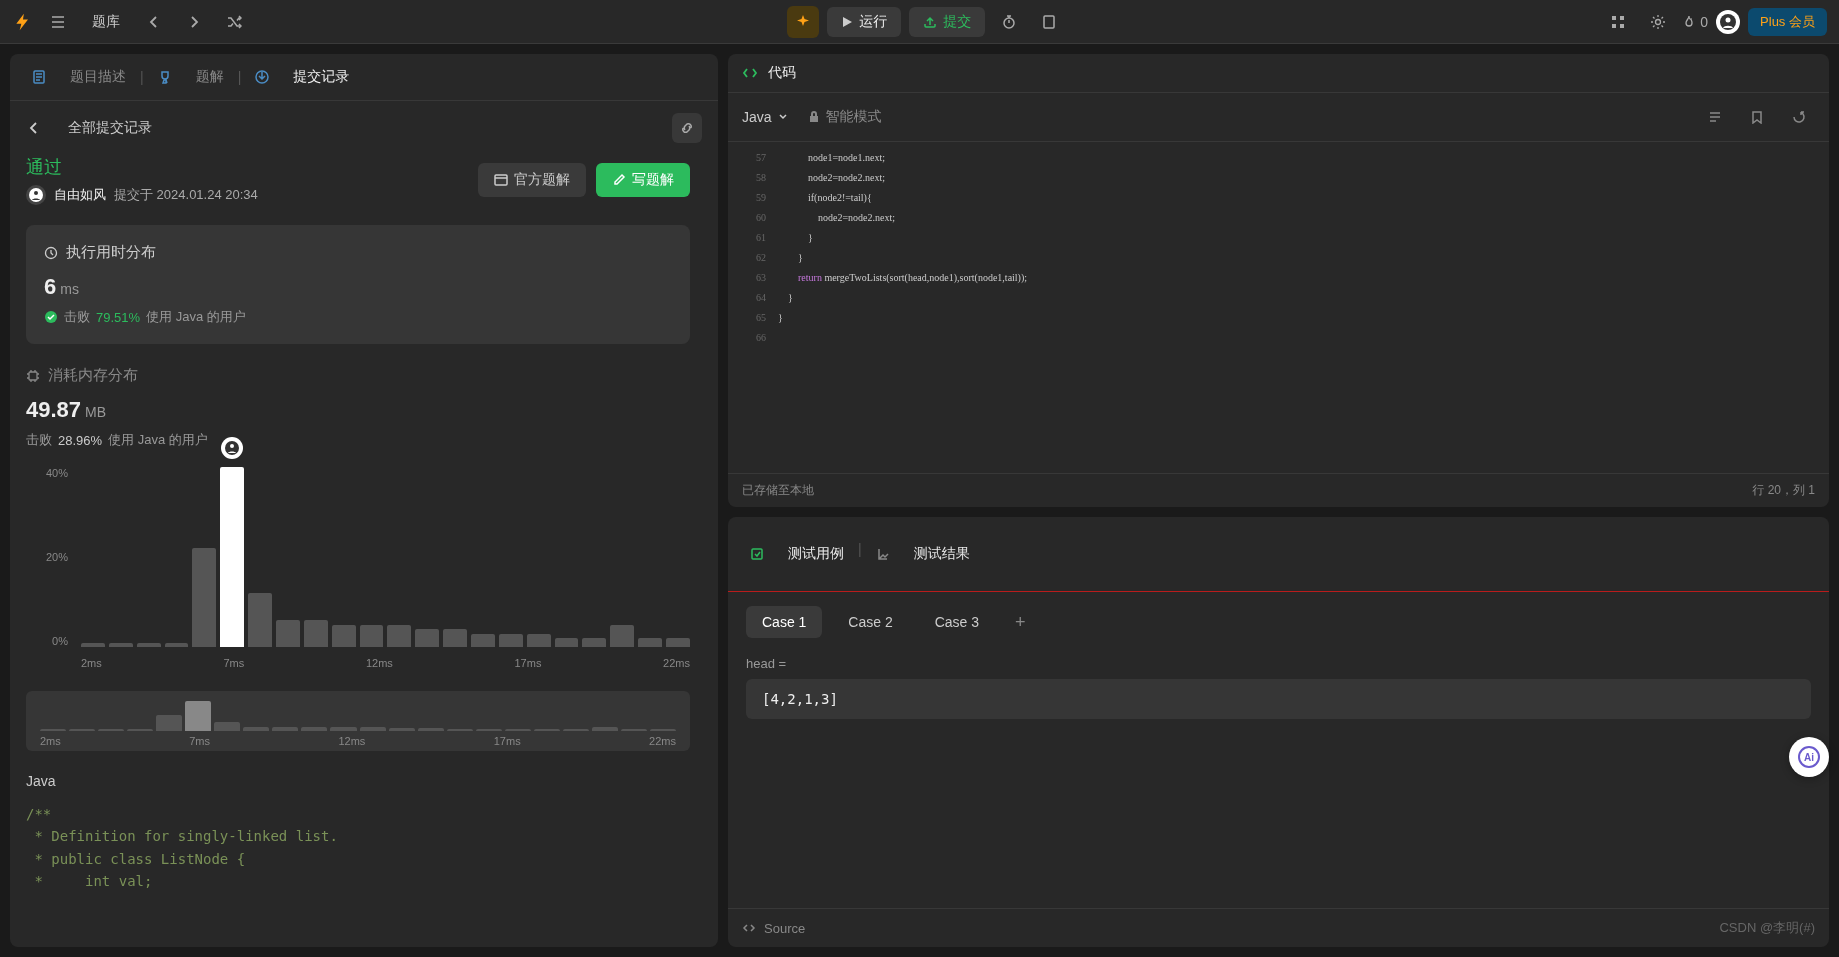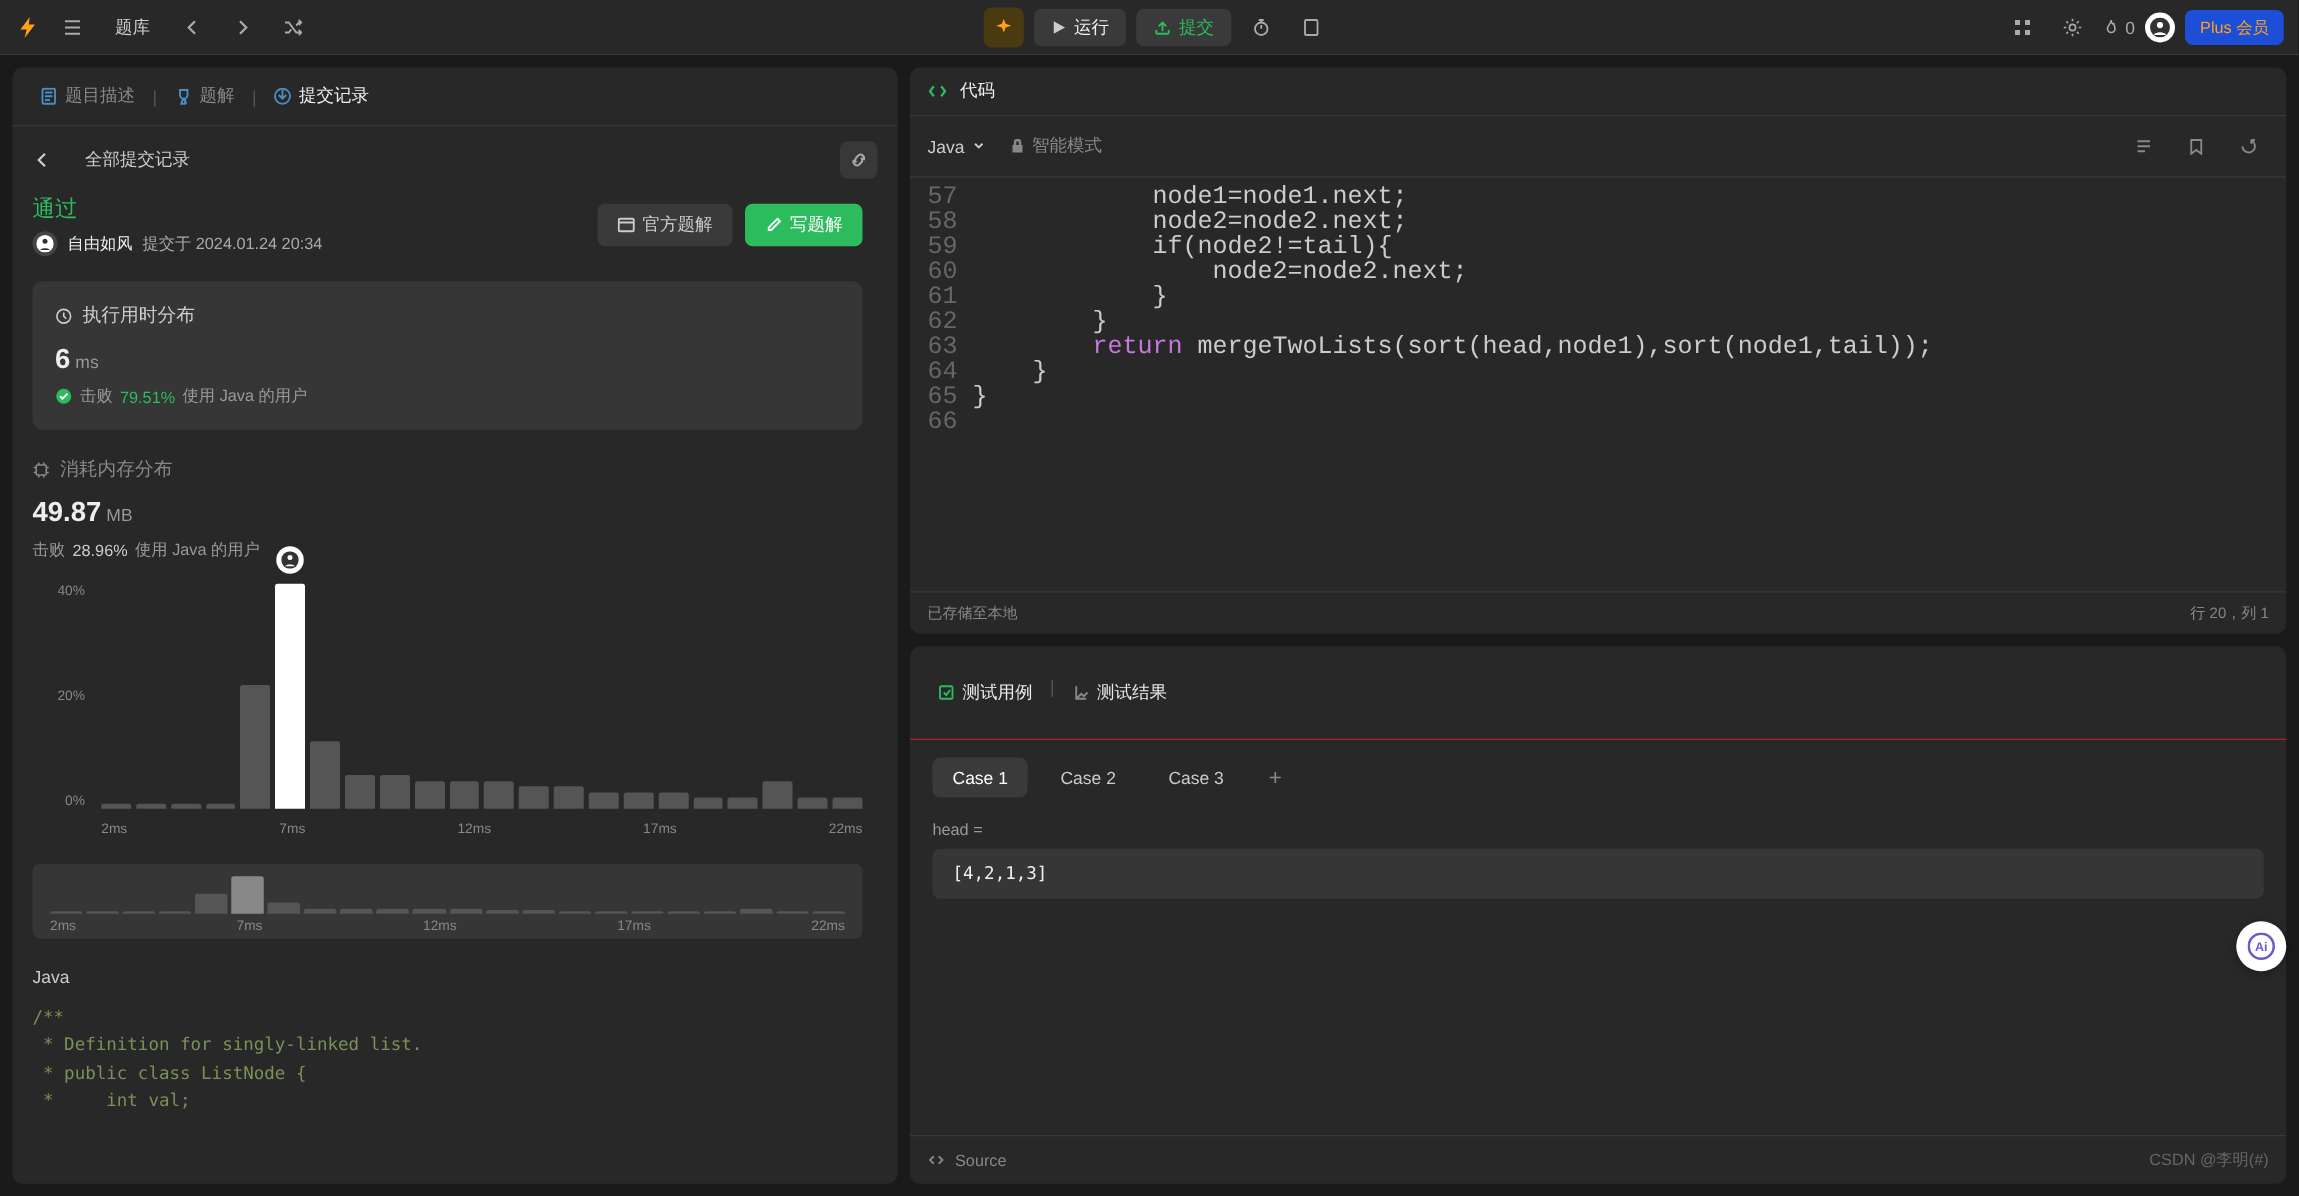--- a/index.html
+++ b/index.html
@@ -5,30 +5,30 @@
 * { margin:0; padding:0; box-sizing:border-box; }
 body { font-family:-apple-system,BlinkMacSystemFont,"Segoe UI",Helvetica,Arial,sans-serif; background:#1a1a1a; color:#e8e8e8; width:1839px; height:957px; overflow:hidden; font-size:14px; }
 .top-bar { height:44px; background:#282828; display:flex; align-items:center; padding:0 12px; justify-content:space-between; border-bottom:1px solid #3a3a3a; }
 .top-left,.top-center,.top-right { display:flex; align-items:center; gap:8px; }
 .logo { width:22px; height:22px; display:flex; align-items:center; justify-content:center; }
 .icon-btn { width:32px; height:32px; display:flex; align-items:center; justify-content:center; color:#aaa; cursor:pointer; border-radius:6px; }
 .tb-link { color:#ccc; padding:4px 10px; cursor:pointer; border-radius:6px; }
 .run-btn { display:flex; align-items:center; gap:6px; padding:6px 14px; background:#3a3a3a; border-radius:6px; cursor:pointer; color:#eee; }
 .submit-btn { display:flex; align-items:center; gap:6px; padding:6px 14px; background:#3a3a3a; border-radius:6px; cursor:pointer; color:#2cbb5d; }
 .ai-btn { width:32px; height:32px; background:#4a3a10; border-radius:6px; display:flex; align-items:center; justify-content:center; }
-.plus-badge { background:#1d4ed8; color:#ffa116; padding:5px 12px; border-radius:6px; font-weight:500; font-size:13px; }
+.plus-badge { background:#0c4a6e; color:#ffa116; padding:5px 12px; border-radius:6px; font-weight:500; font-size:13px; }
 .avatar { width:24px; height:24px; background:#fff; border-radius:50%; display:flex; align-items:center; justify-content:center; }
 .streak { display:flex; align-items:center; gap:4px; color:#aaa; }
 
 .main { display:flex; height:calc(100% - 44px); gap:10px; padding:10px; }
 .left-panel { width:708px; display:flex; flex-direction:column; background:#282828; border-radius:8px; overflow:hidden; }
 .right-panel { flex:1; display:flex; flex-direction:column; gap:10px; }
 
 .panel-tabs { display:flex; align-items:center; padding:10px 14px; gap:4px; color:#888; border-bottom:1px solid #383838; }
-.panel-tab { display:flex; align-items:center; gap:6px; padding:4px 8px; cursor:pointer; border-radius:4px; }
+.panel-tab { display:flex; align-items:center; gap:24px; padding:4px 8px; cursor:pointer; border-radius:4px; }
 .panel-tab.active { color:#eee; }
 .tab-sep { color:#555; margin:0 2px; }
 
 .sub-header { display:flex; align-items:center; justify-content:space-between; padding:12px 16px; gap:12px; }
 .back-row { display:flex; align-items:center; gap:26px; color:#ccc; cursor:pointer;text-align:right; }
 .link-icon { width:30px; height:30px; background:#383838; border-radius:6px; display:flex; align-items:center; justify-content:center; }
 
 .content { padding:0 28px 16px 16px; overflow-y:auto; flex:1; }
 .status-row { display:flex; align-items:center; justify-content:space-between; margin-bottom:10px; }
 .pass { color:#2cbb5d; font-size:18px; font-weight:500; }
@@ -62,21 +62,21 @@
 .lang-label { color:#ccc; margin-bottom:14px; }
 .code-block { font-family:Consolas,Monaco,monospace; font-size:14px; line-height:1.6; white-space:pre; color:#ccc; }
 .c-comment { color:#7a9157; }
 
 .code-panel { flex:1; background:#282828; border-radius:8px; display:flex; flex-direction:column; overflow:hidden; }
 .code-header { display:flex; align-items:center; gap:10px; padding:10px 14px; border-bottom:1px solid #383838; color:#2cbb5d; }
 .code-toolbar { display:flex; align-items:center; justify-content:space-between; padding:8px 14px; border-bottom:1px solid #383838; }
 .lang-sel { display:flex; align-items:center; gap:6px; color:#ccc; cursor:pointer; }
 .smart-mode { display:flex; align-items:center; gap:6px; color:#888; }
 .tool-icons { display:flex; gap:10px; color:#888; }
-.editor { flex:1; display:flex; font-family:Liberation Mono, monospace; font-size:20px; line-height:20px; overflow:hidden; }
+.editor { flex:1; display:flex; font-family:Liberation Serif, serif; font-size:10px; line-height:20px; overflow:hidden; }
 .gutter { width:50px; text-align:right; padding:6px 12px 6px 6px; color:#666; user-select:none; }
 .code-lines { flex:1; padding:6px 0; white-space:pre; color:#ccc; }
 .kw { color:#c678dd; }
 .code-footer { display:flex; justify-content:space-between; padding:8px 14px; color:#888; font-size:12px; border-top:1px solid #383838; }
 
 .test-panel { background:#282828; border-radius:8px; display:flex; flex-direction:column; min-height:430px; position:relative; }
 .test-tabs { display:flex; align-items:flex-start; padding:24px 14px; gap:4px; border-bottom:1px solid #b91c1c; }
 .case-bar { display:flex; align-items:center; gap:10px; padding:14px 18px 8px 18px; }
 .case-btn { padding:8px 16px; border-radius:6px; cursor:pointer; color:#ccc; }
 .case-btn.active { background:#3a3a3a; color:#fff; font-weight:500; }

